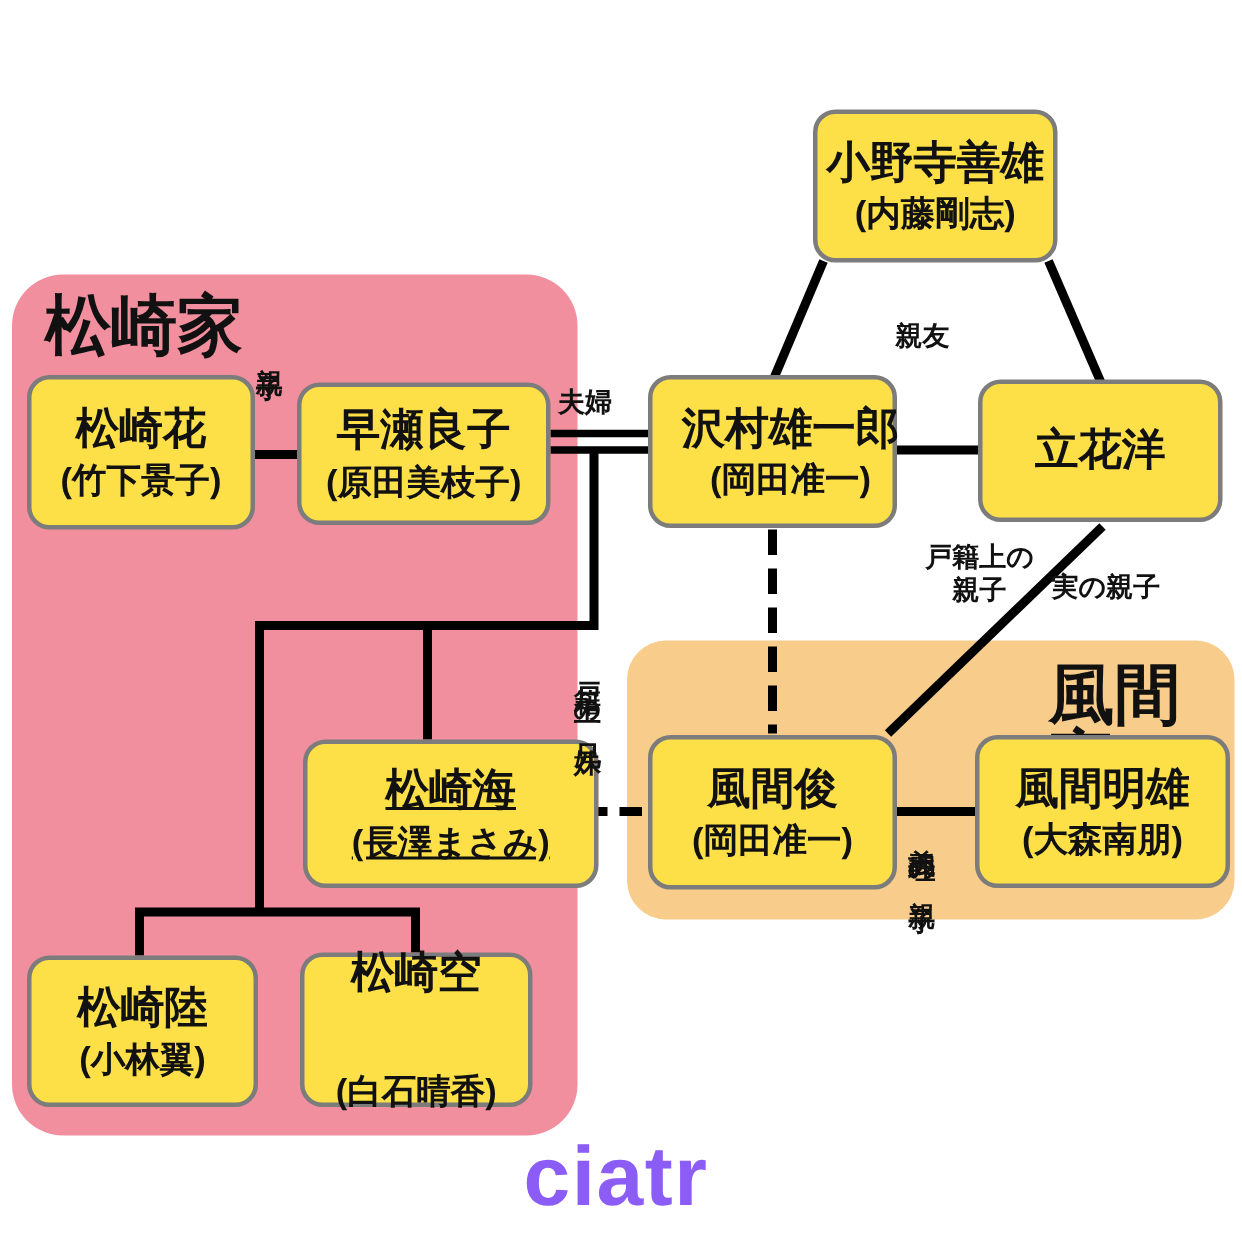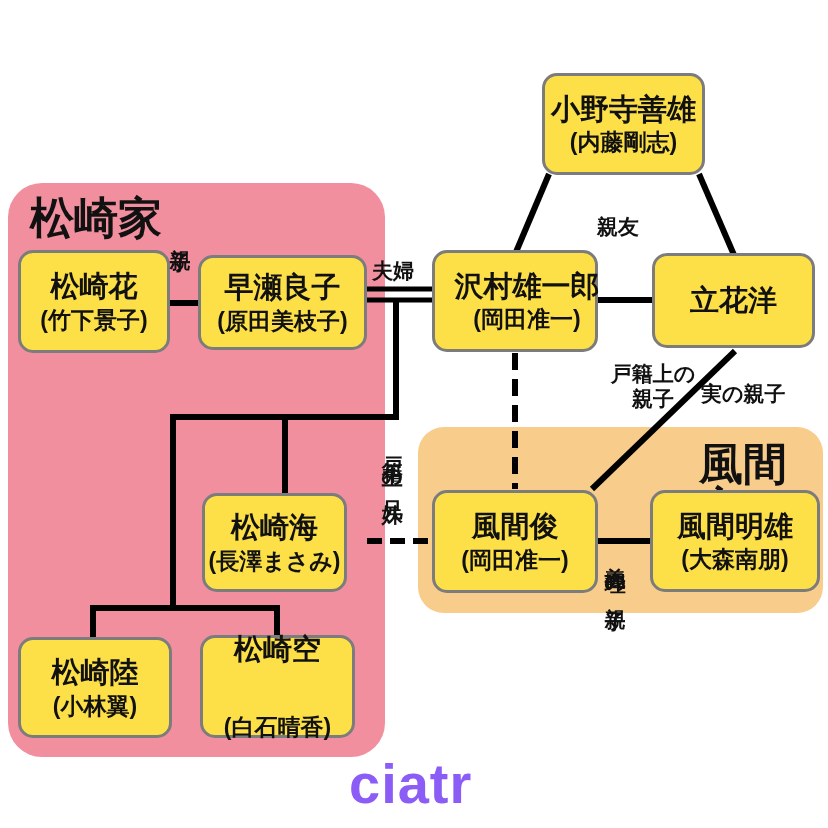--- a/index.html
+++ b/index.html
@@ -11,21 +11,21 @@
   .region-matsuzaki { left:8px; top:183px; width:377px; height:574px; background:#f28f9e; border-radius:34px; }
   .region-kazama   { left:418px; top:427px; width:405px; height:186px; background:#f8cc8b; border-radius:26px; }
   .family-label { position:absolute; font-size:44px; font-weight:700; color:#111; line-height:1; }
   .person {
     position:absolute; background:#fde047; border:3px solid #7c7c7c; border-radius:15px;
     display:flex; flex-direction:column; align-items:center; justify-content:center;
     box-sizing:border-box; text-align:center;
   }
   .pname  { font-size:29px; font-weight:600; line-height:1.3; white-space:nowrap; }
   .pactor { font-size:23px; font-weight:600; line-height:1.25; white-space:nowrap; }
-  .rel-label { position:absolute; font-size:21px; font-weight:600; color:#111; line-height:1.2; white-space:nowrap; }
+  .rel-label { position:absolute; font-size:18px; font-weight:600; color:#111; line-height:1.2; white-space:nowrap; }
   .vtext { writing-mode:vertical-rl; text-orientation:upright; letter-spacing:5px; white-space:nowrap; }
   .two-line { width:112px; text-align:center; white-space:normal; }
   #lines { position:absolute; left:0; top:0; }
   .logo { position:absolute; left:349px; top:756px; font-size:56px; font-weight:700;
           color:#8b5cf6; letter-spacing:1px; line-height:1; }
 </style>
 </head>
 <body>
 
 <div id="canvas">
@@ -67,21 +67,21 @@
 
   <div class="person" style="left:432px; top:250px; width:166px; height:102px;padding-left:24px;">
     <div class="pname">沢村雄一郎</div>
     <div class="pactor">(岡田准一)</div>
   </div>
 
   <div class="person" style="left:652px; top:253px; width:163px; height:95px;">
     <div class="pname">立花洋</div>
   </div>
 
-  <div class="person" style="left:202px; top:493px; width:145px; height:99px;">
+  <div class="person" style="left:202px; top:493px; width:197px; height:99px;text-decoration:underline;">
     <div class="pname">松崎海</div>
     <div class="pactor">(長澤まさみ)</div>
   </div>
 
   <div class="person" style="left:18px; top:637px; width:154px; height:101px;">
     <div class="pname">松崎陸</div>
     <div class="pactor">(小林翼)</div>
   </div>
 
   <div class="person" style="left:200px; top:635px; width:155px; height:103px;gap:44px;">

